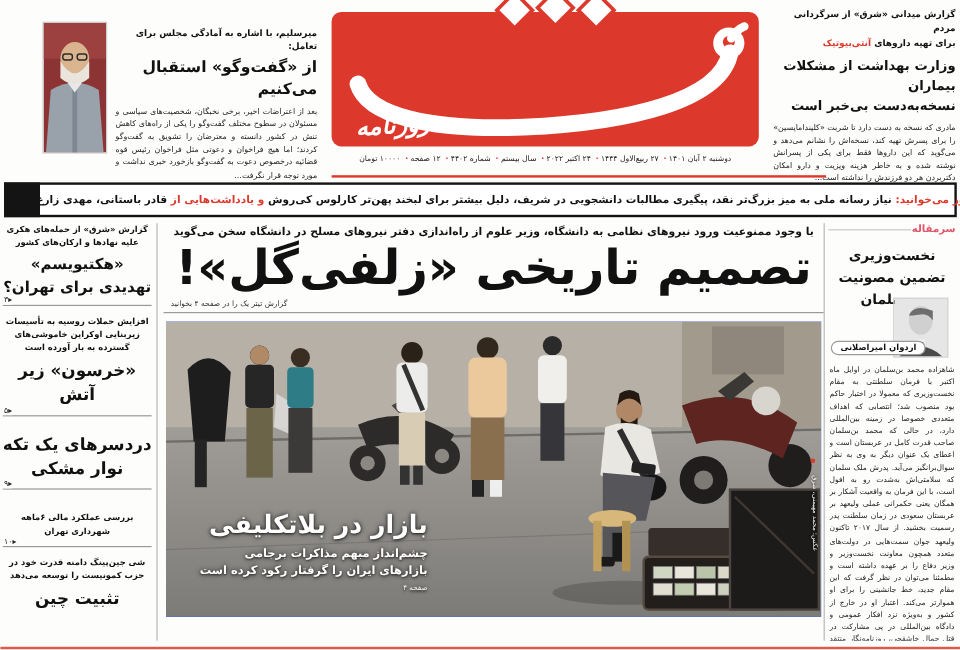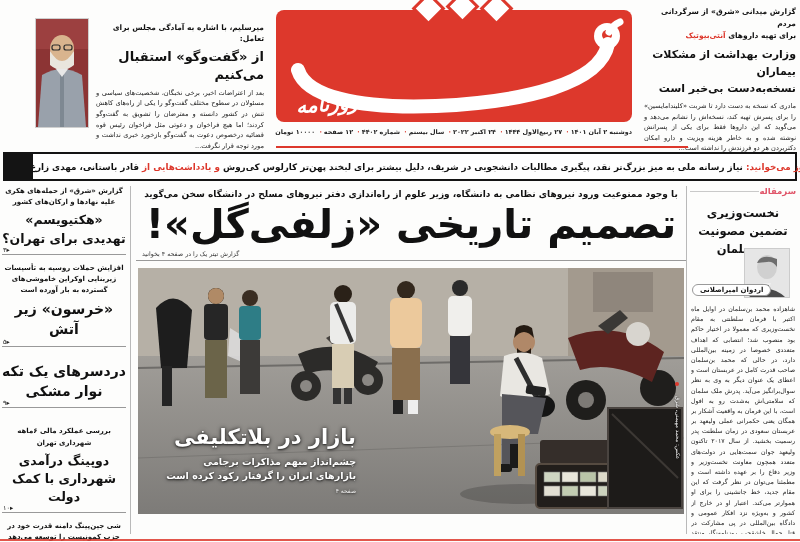--- a/index.html
+++ b/index.html
@@ -13,21 +13,21 @@
   #story-tr .head{font-size:11px;font-weight:bold;line-height:1.55;margin-top:4px;}
   #story-tr .body{font-size:6.6px;line-height:1.6;text-align:justify;text-align-last:right;color:#222;margin-top:4px;}
   #story-tr .pref{font-size:6px;color:#333;margin-top:3px;}
 
   
   #masthead{position:absolute;left:276px;top:0;width:356px;}
   #logo-block{position:relative;height:124px;}
   #logo-block svg{position:absolute;left:0;top:0;overflow:visible;}
   #logo-sub{position:absolute;left:20px;bottom:8px;color:#fff;font-size:20px;font-weight:bold;
             font-style:italic;transform:rotate(-4deg);}
-  #dateline{margin-top:4px;text-align:center;font-size:6.4px;font-weight:bold;color:#222;white-space:nowrap;}
+  #dateline{margin-top:4px;text-align:center;font-size:6.4px;font-weight:normal;color:#222;white-space:nowrap;}
   #dateline span.dl:not(:last-child)::after{content:"·";color:#dd382c;margin:0 2px;font-weight:bold;}
   #red-rule{position:absolute;left:276px;top:146px;width:412px;height:2px;background:#dd382c;}
 
   
   #story-tl{position:absolute;left:0;top:0;width:272px;height:148px;}
   #ms-photo{position:absolute;left:35px;top:18px;width:52px;height:108px;border:1px solid #cfcfcf;}
   #story-tl .txt{position:absolute;left:96px;top:22px;width:168px;text-align:right;}
   #story-tl .kick{font-size:7.5px;font-weight:bold;line-height:1.5;}
   #story-tl .head{font-size:13px;font-weight:bold;line-height:1.4;margin-top:3px;}
   #story-tl .body{font-size:6.6px;line-height:1.6;text-align:justify;text-align-last:right;color:#222;margin-top:4px;}
@@ -175,21 +175,20 @@
 
   <div style="margin-top:14px;">
     <div class="lc-head big">دردسرهای یک تکه نوار مشکی</div>
     <div class="lc-div">
       <span class="pg" dir="ltr"><span>۹</span><span>▸</span></span>
     </div>
   </div>
 
   <div style="margin-top:18px;">
     <div class="lc-kicker">بررسی عملکرد مالی ۶ماهه شهرداری تهران</div>
-    <div class="lc-head">دوپینگ درآمدی شهرداری با کمک دولت</div>
     <div class="lc-div">
       <span class="pg" dir="ltr"><span>۱۰</span><span>▸</span></span>
     </div>
   </div>
 
   <div style="margin-top:6px;">
     <div class="lc-kicker">شی جین‌پینگ دامنه قدرت خود در حزب کمونیست را توسعه می‌دهد</div>
     <div class="lc-head big">تثبیت چین</div>
 
   </div>

